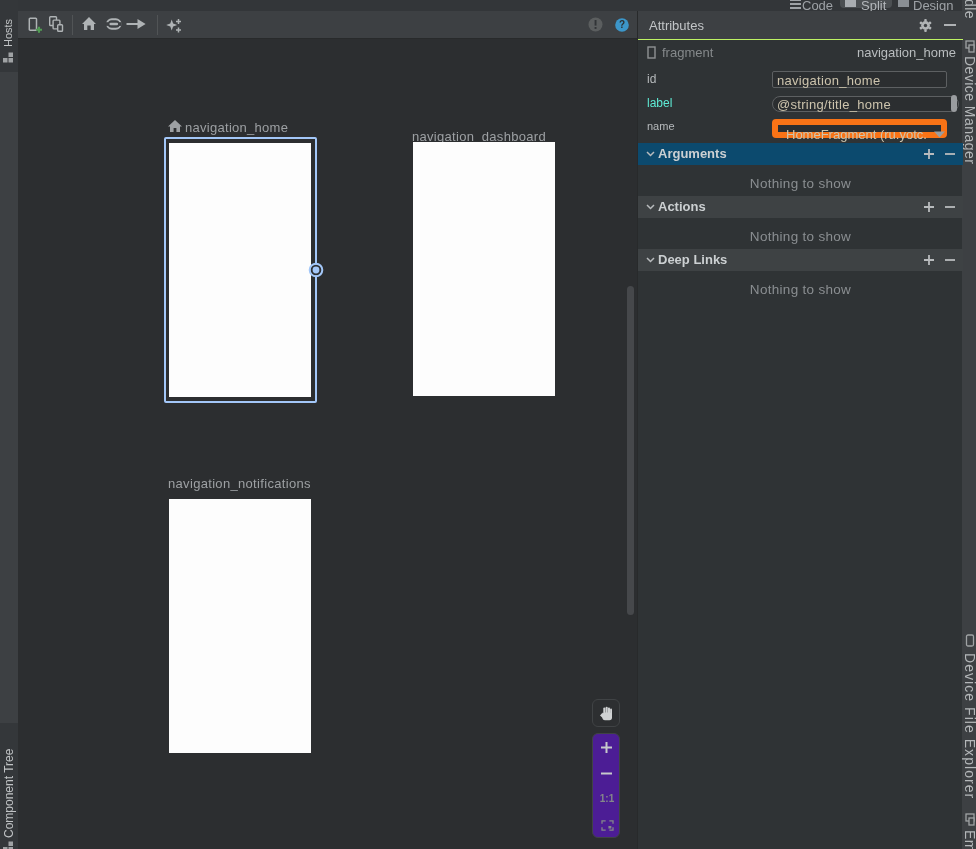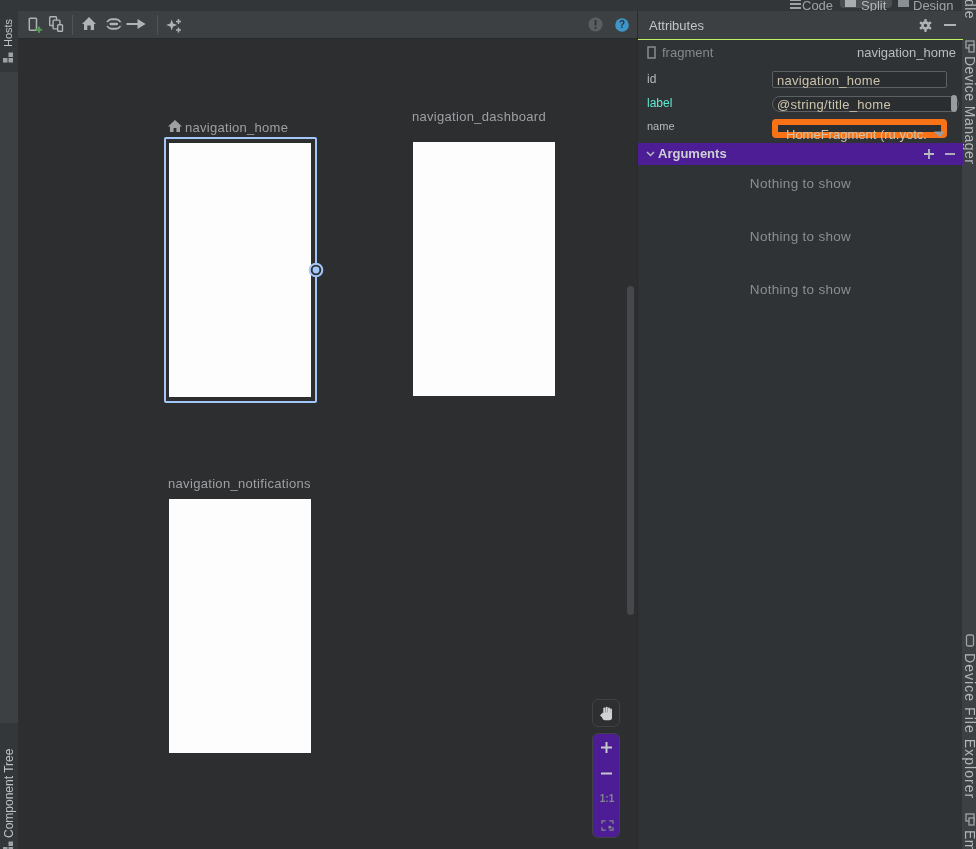--- a/index.html
+++ b/index.html
@@ -109,21 +109,21 @@
     <text x="7" y="10.4" font-size="10" font-weight="bold" fill="#2b3134" text-anchor="middle" font-family="Liberation Sans">?</text>
   </svg>
 </div>
 
 <div class="abs" id="canvas" style="left:18px;top:39px;width:619px;height:810px;background:#2c2e30;overflow:hidden;">
 
   <svg class="abs" style="left:150px;top:81px;" width="14" height="13" viewBox="0 0 14 13">
     <path d="M7 0 L14 6.5 H12 V12 H8.4 V8 H5.6 V12 H2 V6.5 H0 Z" fill="#9da0a3"></path>
   </svg>
   <div class="abs" style="left:167px;top:81px;font-size:13px;letter-spacing:0.28px;color:#9da0a3;">navigation_home</div>
-  <div class="abs" style="left:394px;top:70px;font-size:13px;letter-spacing:0.3px;color:#9da0a3;">navigation_dashboard</div>
+  <div class="abs" style="left:394px;top:90px;font-size:13px;letter-spacing:0.3px;color:#9da0a3;">navigation_dashboard</div>
   <div class="abs" style="left:150px;top:437px;font-size:13px;letter-spacing:0.32px;color:#9da0a3;">navigation_notifications</div>
 
   <div class="abs" style="left:145.5px;top:98px;width:153px;height:265.5px;border:2px solid #a3c7f8;border-radius:2px;box-sizing:border-box;"></div>
   <div class="abs" style="left:150.5px;top:103.5px;width:142.5px;height:254.5px;background:#fdfdfd;"></div>
 
   <svg class="abs" style="left:290px;top:223px;" width="16" height="16" viewBox="0 0 16 16">
     <circle cx="8" cy="8" r="5.6" fill="#2c2e30"></circle>
     <circle cx="8" cy="8" r="6.3" fill="none" stroke="#a3c7f8" stroke-width="2"></circle>
     <circle cx="8" cy="8" r="3.4" fill="#a3c7f8"></circle>
   </svg>
@@ -212,30 +212,54 @@
   <div class="abs" style="left:9px;top:109px;font-size:11px;color:#b6babc;">name</div>
   <div class="abs" style="left:134px;top:108px;width:175px;height:19px;background:#2b2e30;border:6px solid #f97316;border-radius:4px;box-sizing:border-box;">
     <div class="abs" style="left:8px;top:1.5px;font-size:13px;color:#cdc4ad;white-space:nowrap;overflow:hidden;width:150px;">HomeFragment (ru.yotc.</div>
     <svg class="abs" style="left:155px;top:5.5px;" width="13" height="7" viewBox="0 0 13 7">
       <path d="M1 0.5 L6.5 6.5 L12 0.5 Z" fill="#9a9da0"></path>
     </svg>
   </div>
 
   <div class="abs" style="left:313px;top:84px;width:6px;height:17px;background:#9a9da0;border-radius:3px;"></div>
 
-  <div class="abs" style="left:0;top:132px;width:325px;height:22px;background:#4c1d95;">
+  <div class="abs" style="left:0;top:132px;width:325px;height:22px;background:#0c4a6e;">
     <svg class="abs" style="left:8px;top:8px;" width="9" height="6" viewBox="0 0 9 6">
         <path d="M1 1 L4.5 4.5 L8 1" fill="none" stroke="#b8bbbd" stroke-width="1.5"></path>
       </svg>
     <div class="abs" style="left:20px;top:3px;font-size:13px;font-weight:bold;color:#ccd0d2;">Arguments</div>
     <svg class="abs" style="left:285px;top:5px;" width="12" height="12" viewBox="0 0 12 12">
         <path d="M6 1 v10 M1 6 h10" stroke="#b8bbbd" stroke-width="1.8"></path>
       </svg>
     <svg class="abs" style="left:306px;top:5px;" width="12" height="12" viewBox="0 0 12 12">
         <path d="M1 6 h10" stroke="#b8bbbd" stroke-width="1.8"></path>
       </svg>
   </div>
   <div class="abs" style="left:0;top:165px;width:325px;text-align:center;font-size:13.5px;letter-spacing:0.3px;color:#8a8e91;">Nothing to show</div>
 
+  <div class="abs" style="left:0;top:185px;width:325px;height:22px;background:#3e4244;">
+    <svg class="abs" style="left:8px;top:8px;" width="9" height="6" viewBox="0 0 9 6">
+        <path d="M1 1 L4.5 4.5 L8 1" fill="none" stroke="#b8bbbd" stroke-width="1.5"></path>
+      </svg>
+    <div class="abs" style="left:20px;top:3px;font-size:13px;font-weight:bold;color:#ccd0d2;">Actions</div>
+    <svg class="abs" style="left:285px;top:5px;" width="12" height="12" viewBox="0 0 12 12">
+        <path d="M6 1 v10 M1 6 h10" stroke="#b8bbbd" stroke-width="1.8"></path>
+      </svg>
+    <svg class="abs" style="left:306px;top:5px;" width="12" height="12" viewBox="0 0 12 12">
+        <path d="M1 6 h10" stroke="#b8bbbd" stroke-width="1.8"></path>
+      </svg>
+  </div>
   <div class="abs" style="left:0;top:218px;width:325px;text-align:center;font-size:13.5px;letter-spacing:0.3px;color:#8a8e91;">Nothing to show</div>
 
+  <div class="abs" style="left:0;top:238px;width:325px;height:22px;background:#3e4244;">
+    <svg class="abs" style="left:8px;top:8px;" width="9" height="6" viewBox="0 0 9 6">
+        <path d="M1 1 L4.5 4.5 L8 1" fill="none" stroke="#b8bbbd" stroke-width="1.5"></path>
+      </svg>
+    <div class="abs" style="left:20px;top:3px;font-size:13px;font-weight:bold;color:#ccd0d2;">Deep Links</div>
+    <svg class="abs" style="left:285px;top:5px;" width="12" height="12" viewBox="0 0 12 12">
+        <path d="M6 1 v10 M1 6 h10" stroke="#b8bbbd" stroke-width="1.8"></path>
+      </svg>
+    <svg class="abs" style="left:306px;top:5px;" width="12" height="12" viewBox="0 0 12 12">
+        <path d="M1 6 h10" stroke="#b8bbbd" stroke-width="1.8"></path>
+      </svg>
+  </div>
   <div class="abs" style="left:0;top:271px;width:325px;text-align:center;font-size:13.5px;letter-spacing:0.3px;color:#8a8e91;">Nothing to show</div>
 </div>
 
 </body></html>

